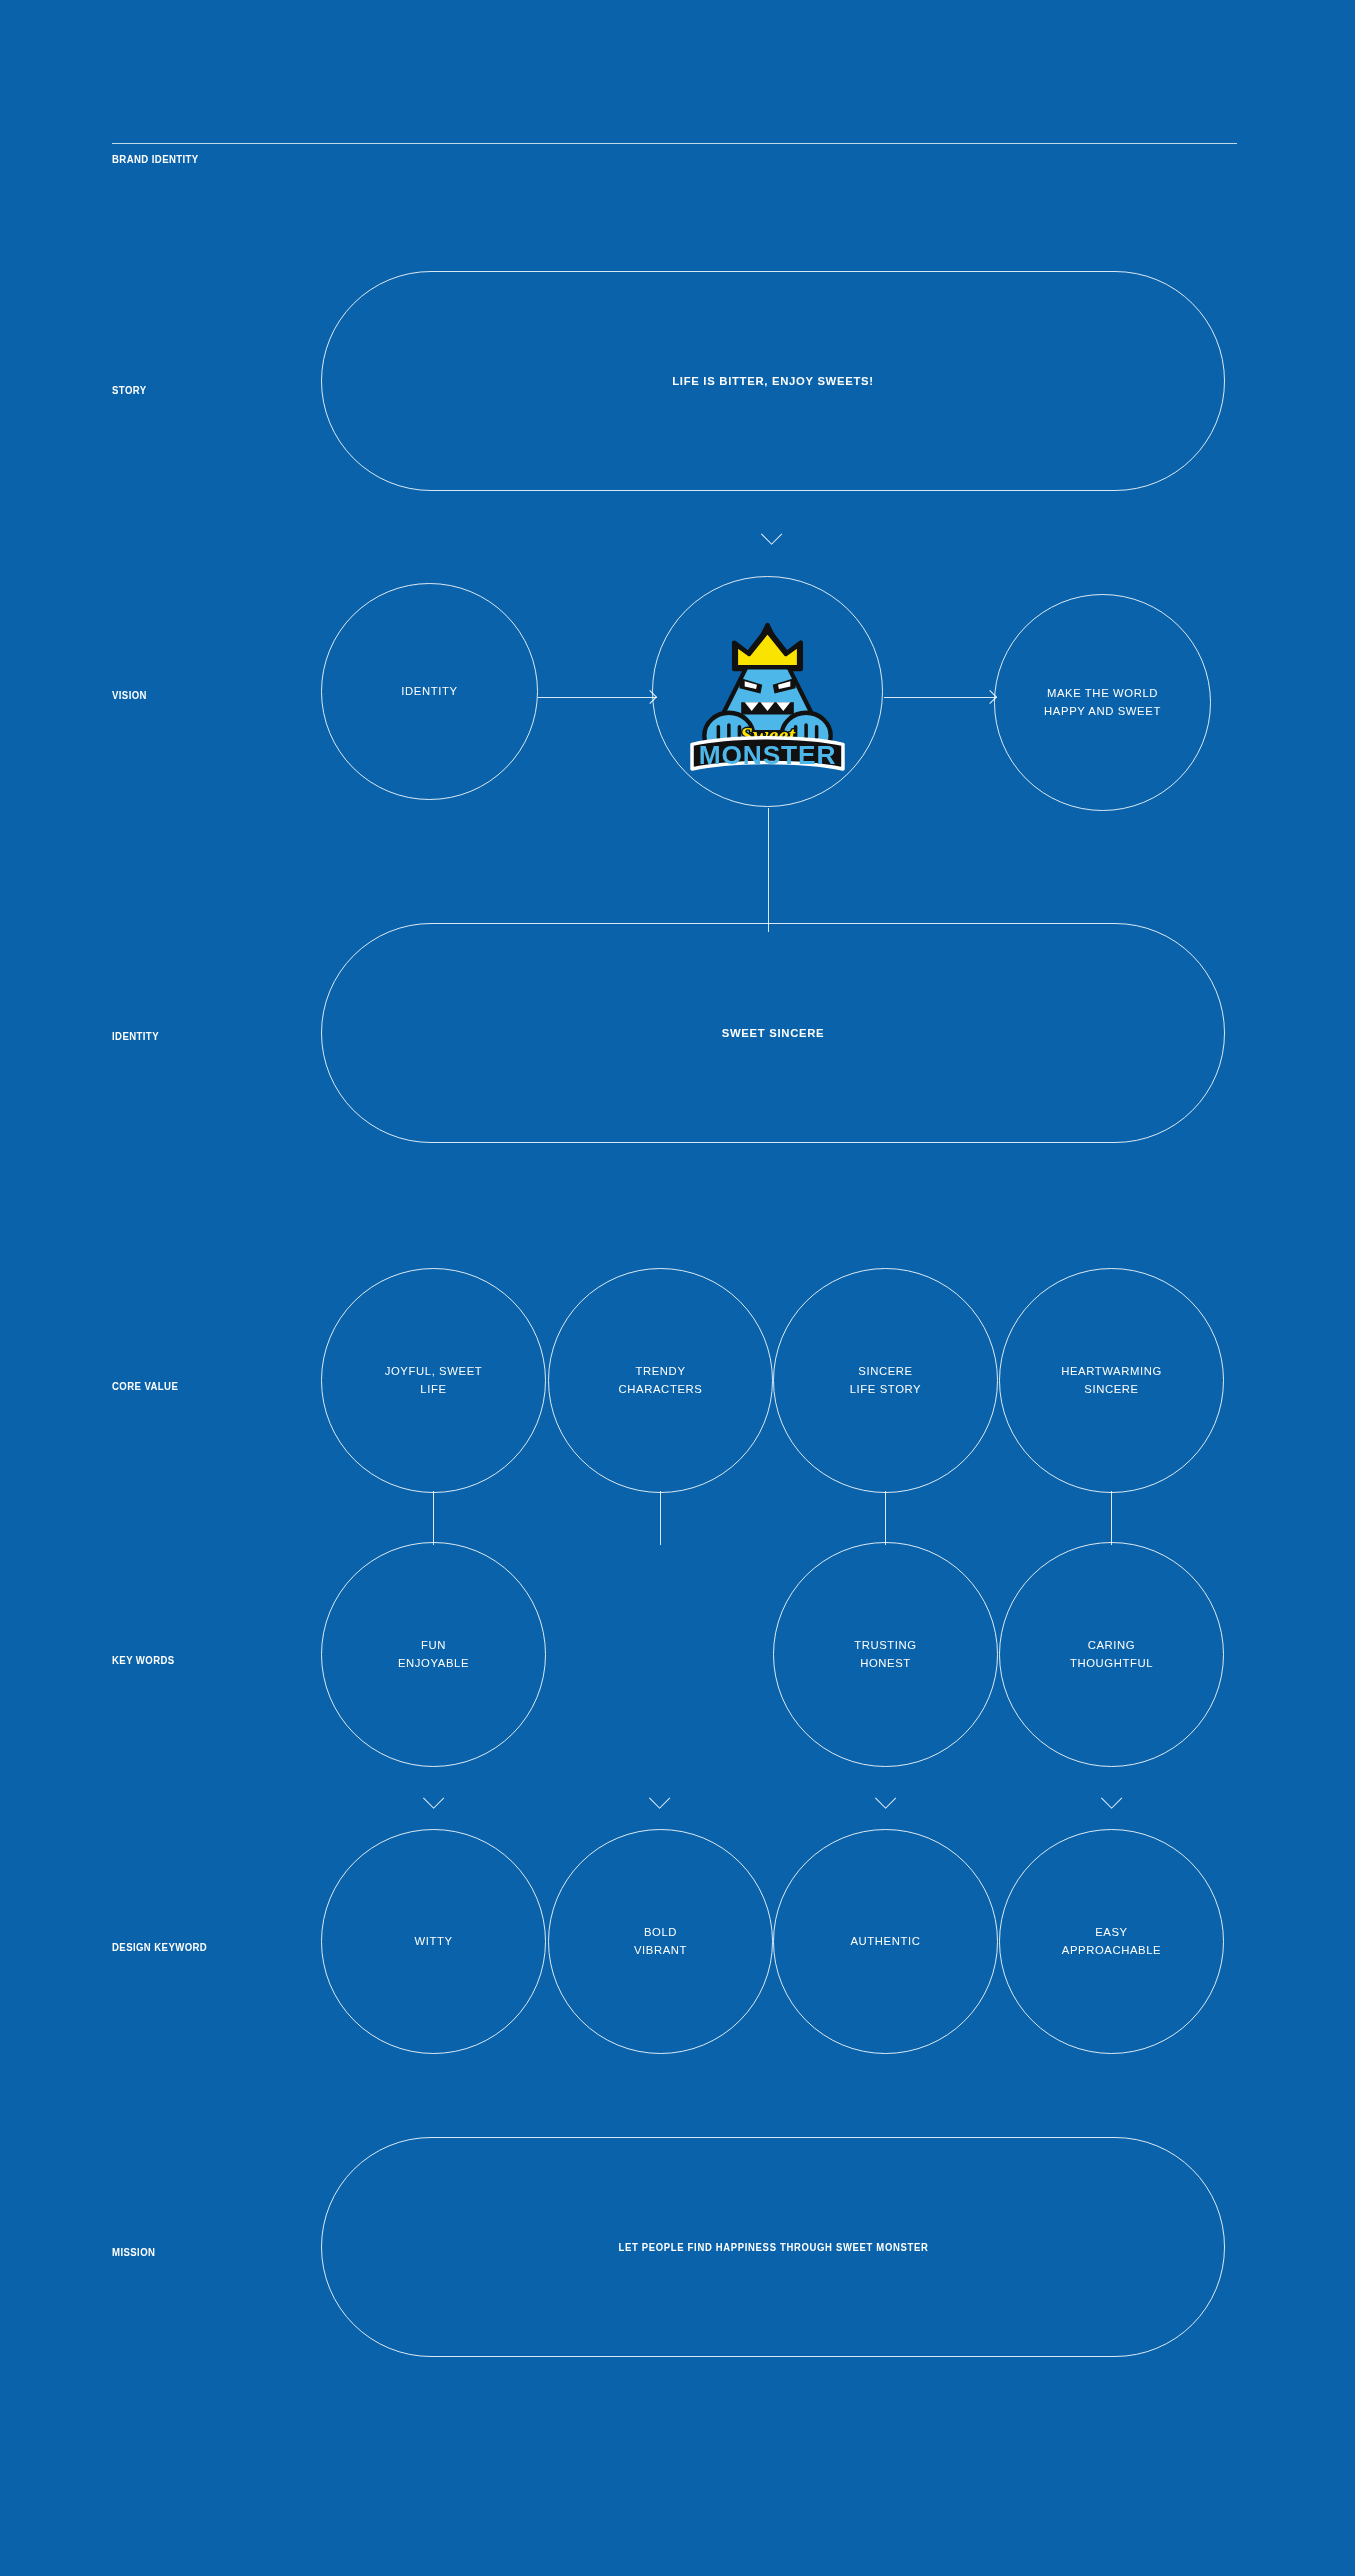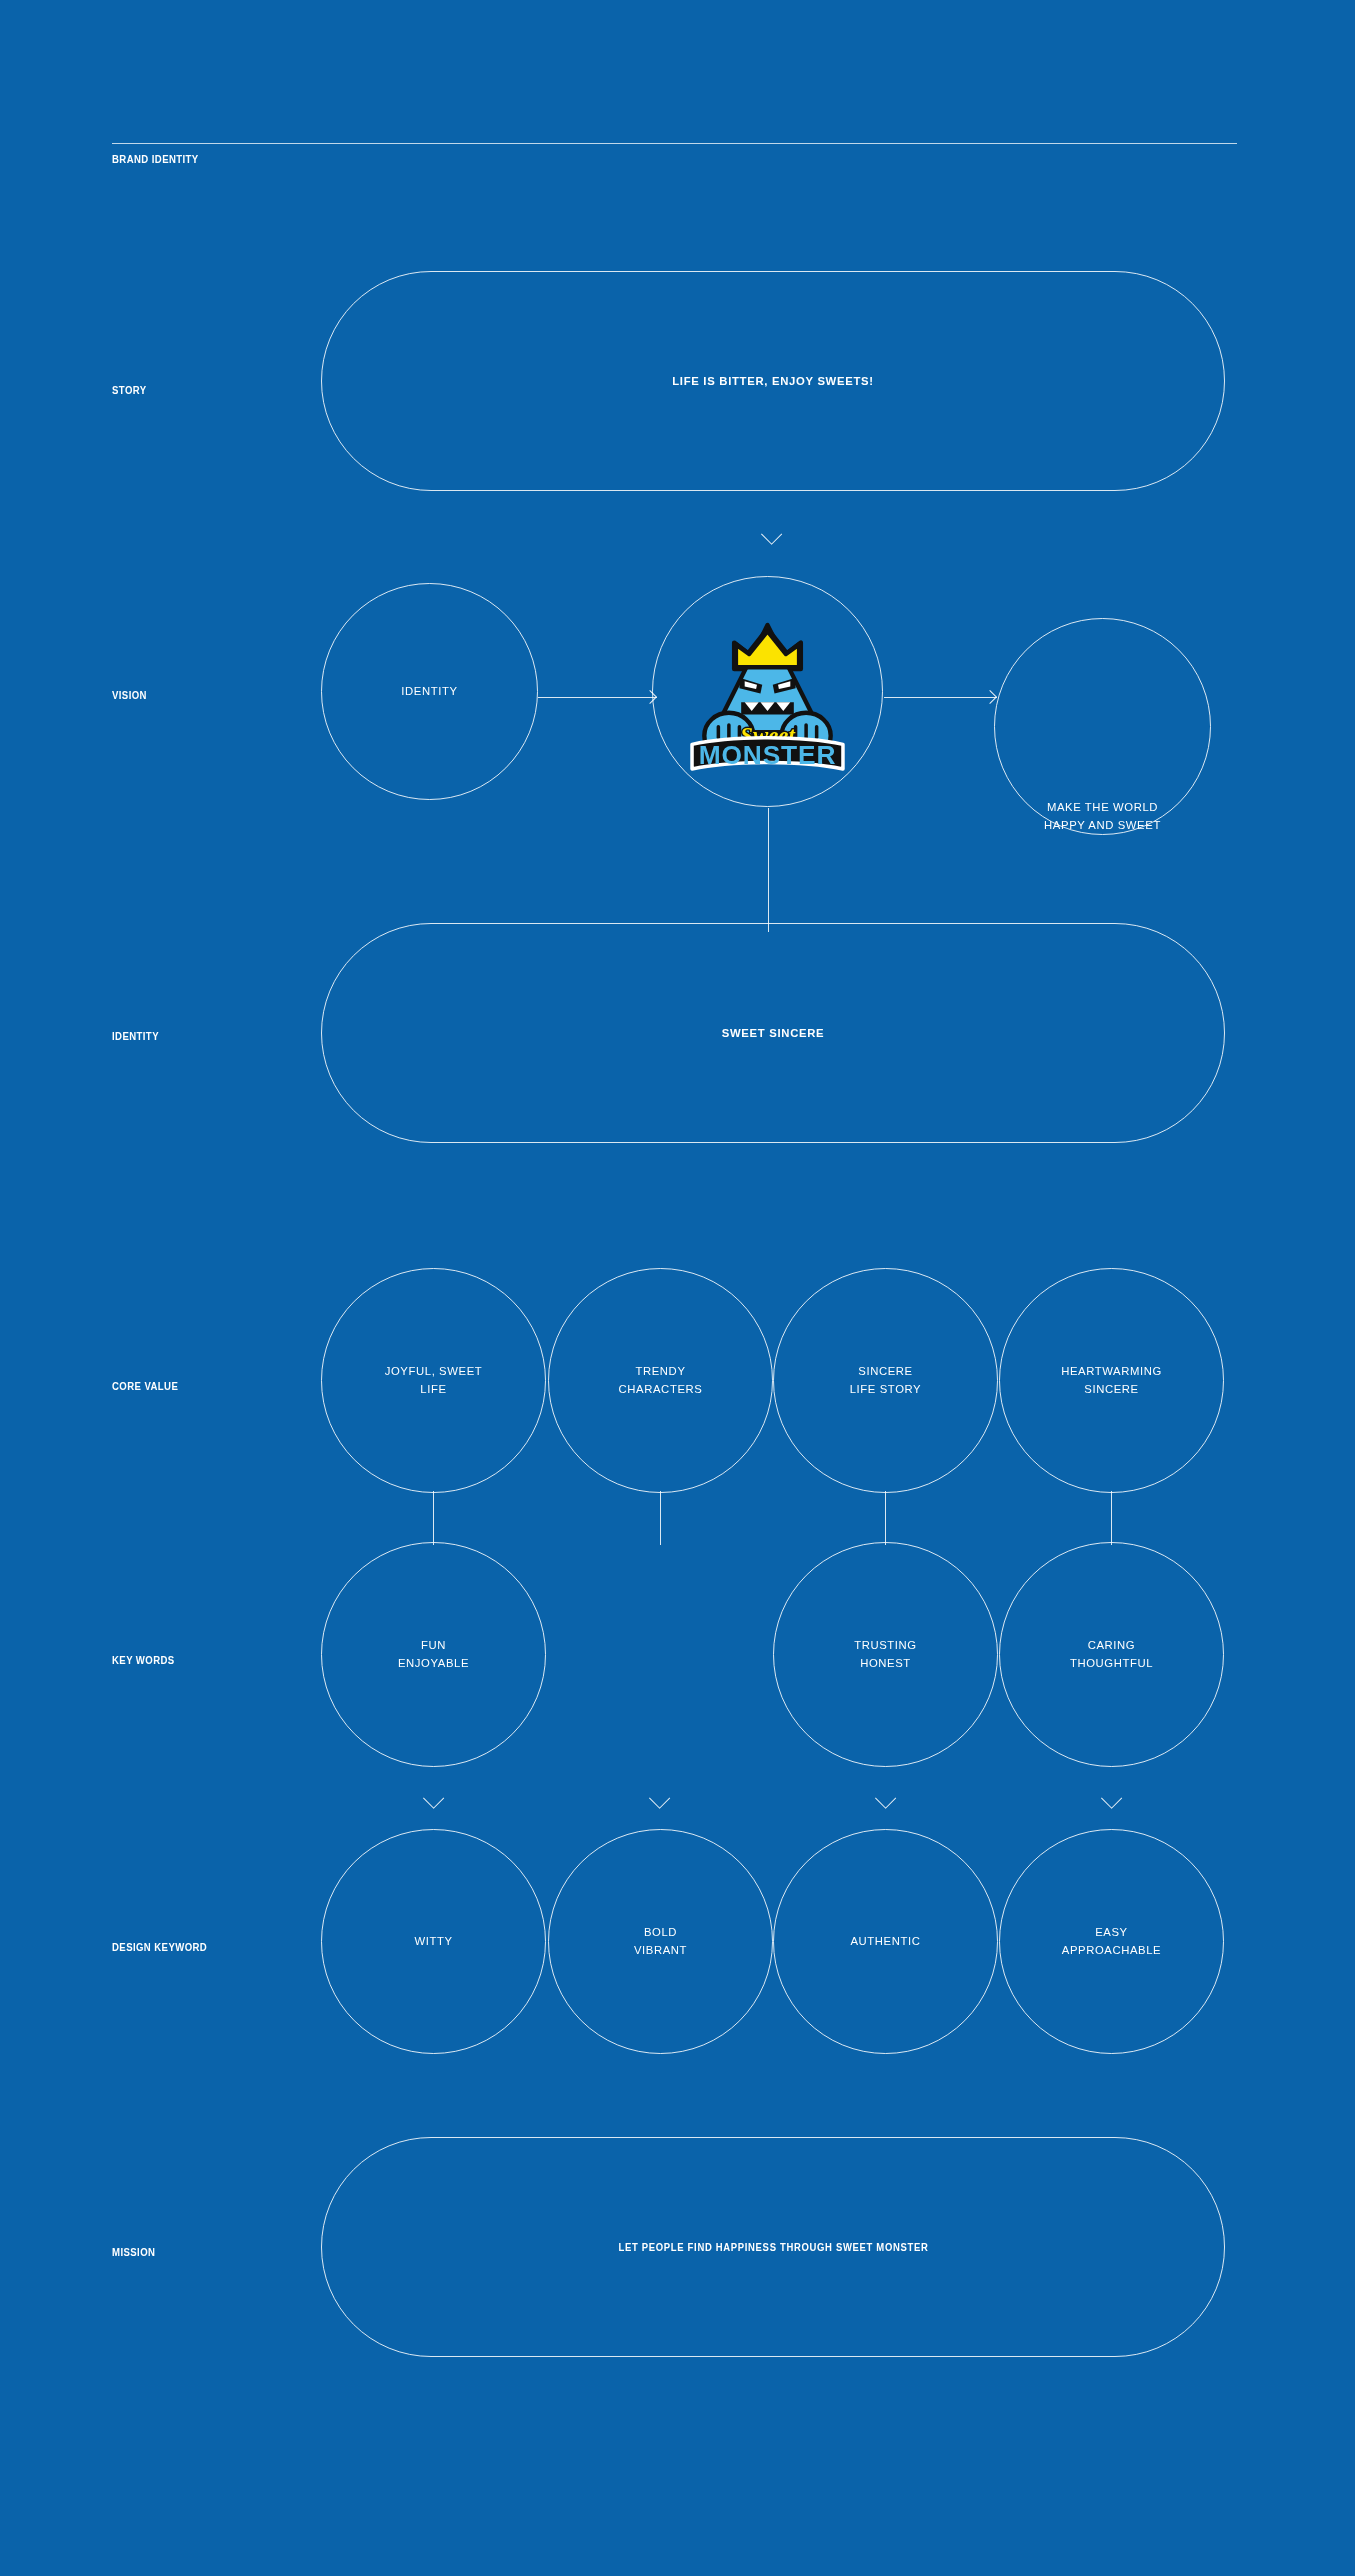--- a/index.html
+++ b/index.html
@@ -149,21 +149,21 @@
   <div class="chevron" style="left:764px; top:527px;"></div>
 
   <div class="row-label" style="top:688px">VISION</div>
 
   <div class="circle" style="left:321px; top:583px; width:217px; height:217px;">
     <span class="circle-text">IDENTITY</span>
   </div>
 
   <div class="circle" style="left:652px; top:576px; width:231px; height:231px;"></div>
 
-  <div class="circle" style="left:994px; top:618px; width:217px; height:217px;align-items:flex-end;">
+  <div class="circle" style="left:994px; top:594px; width:217px; height:217px;">
     <span class="circle-text">MAKE THE WORLD
 HAPPY AND SWEET</span>
   </div>
 
   <div class="h-line" style="left:538px; top:697px; width:119px;"></div>
   <div class="arrow-head" style="left:645px; top:692px;"></div>
   <div class="h-line" style="left:884px; top:697px; width:113px;"></div>
   <div class="arrow-head" style="left:985px; top:692px;"></div>
   <div class="v-line" style="left:768px; top:808px; height:124px;"></div>
 

